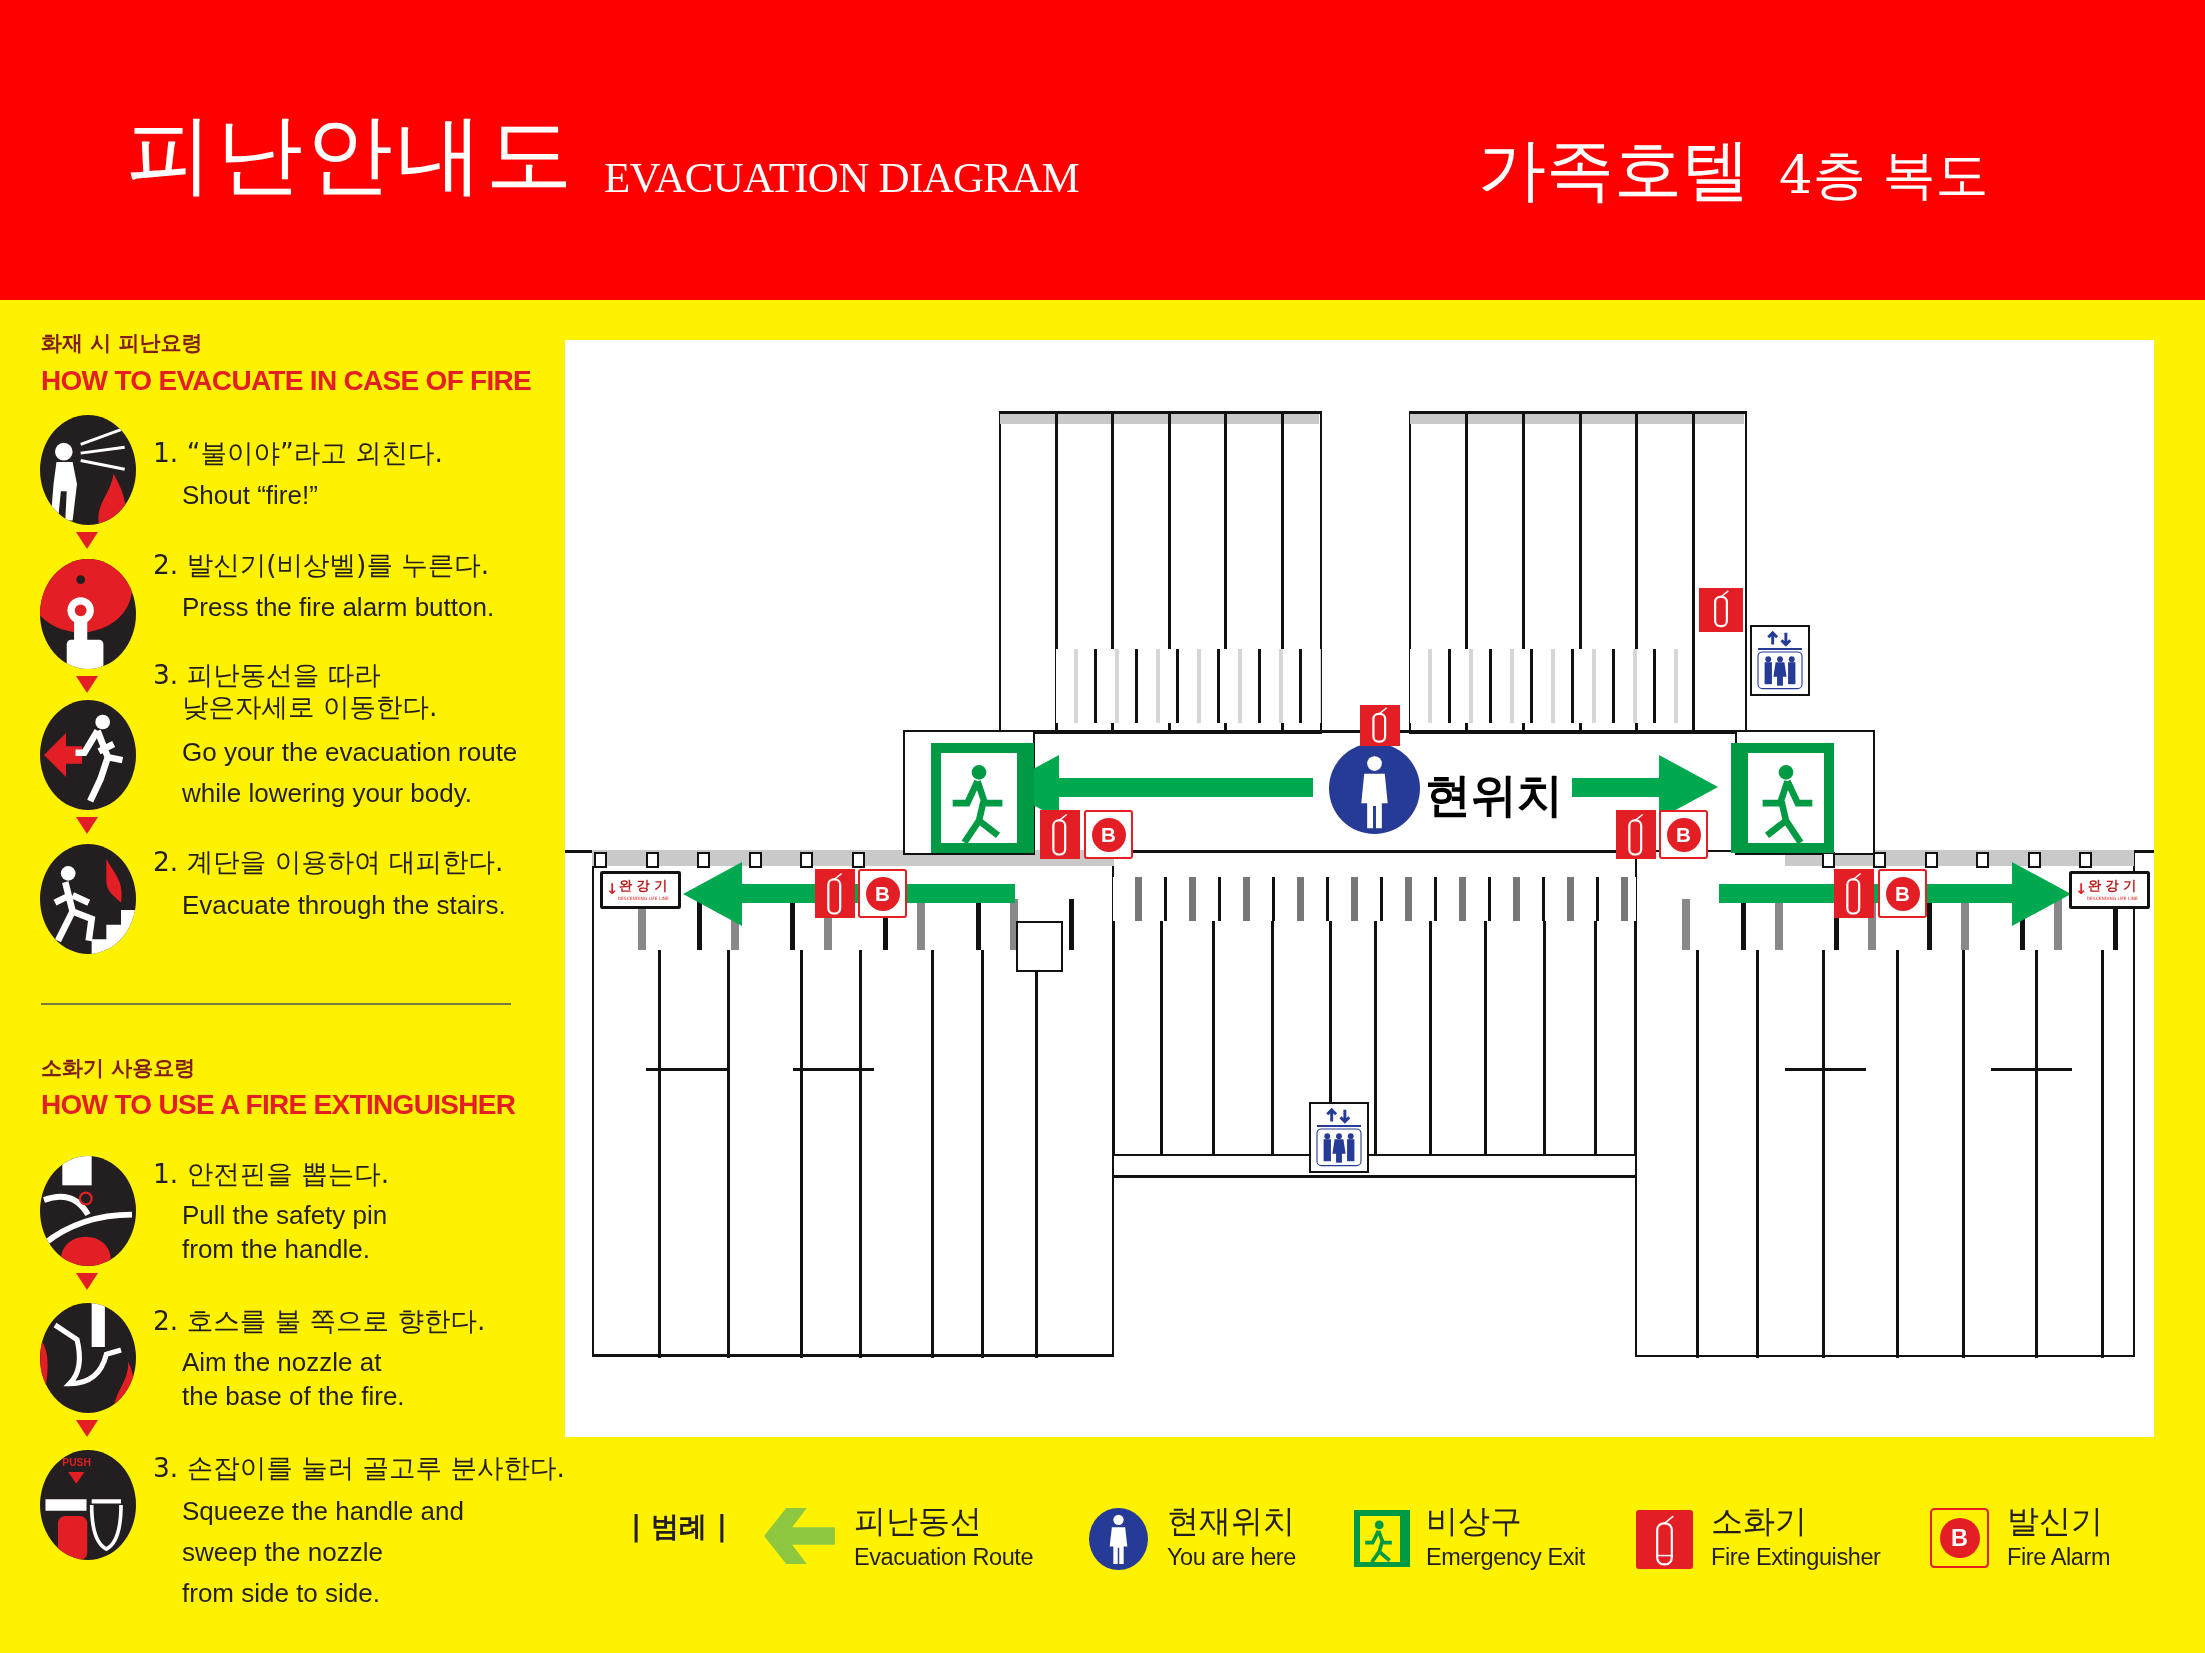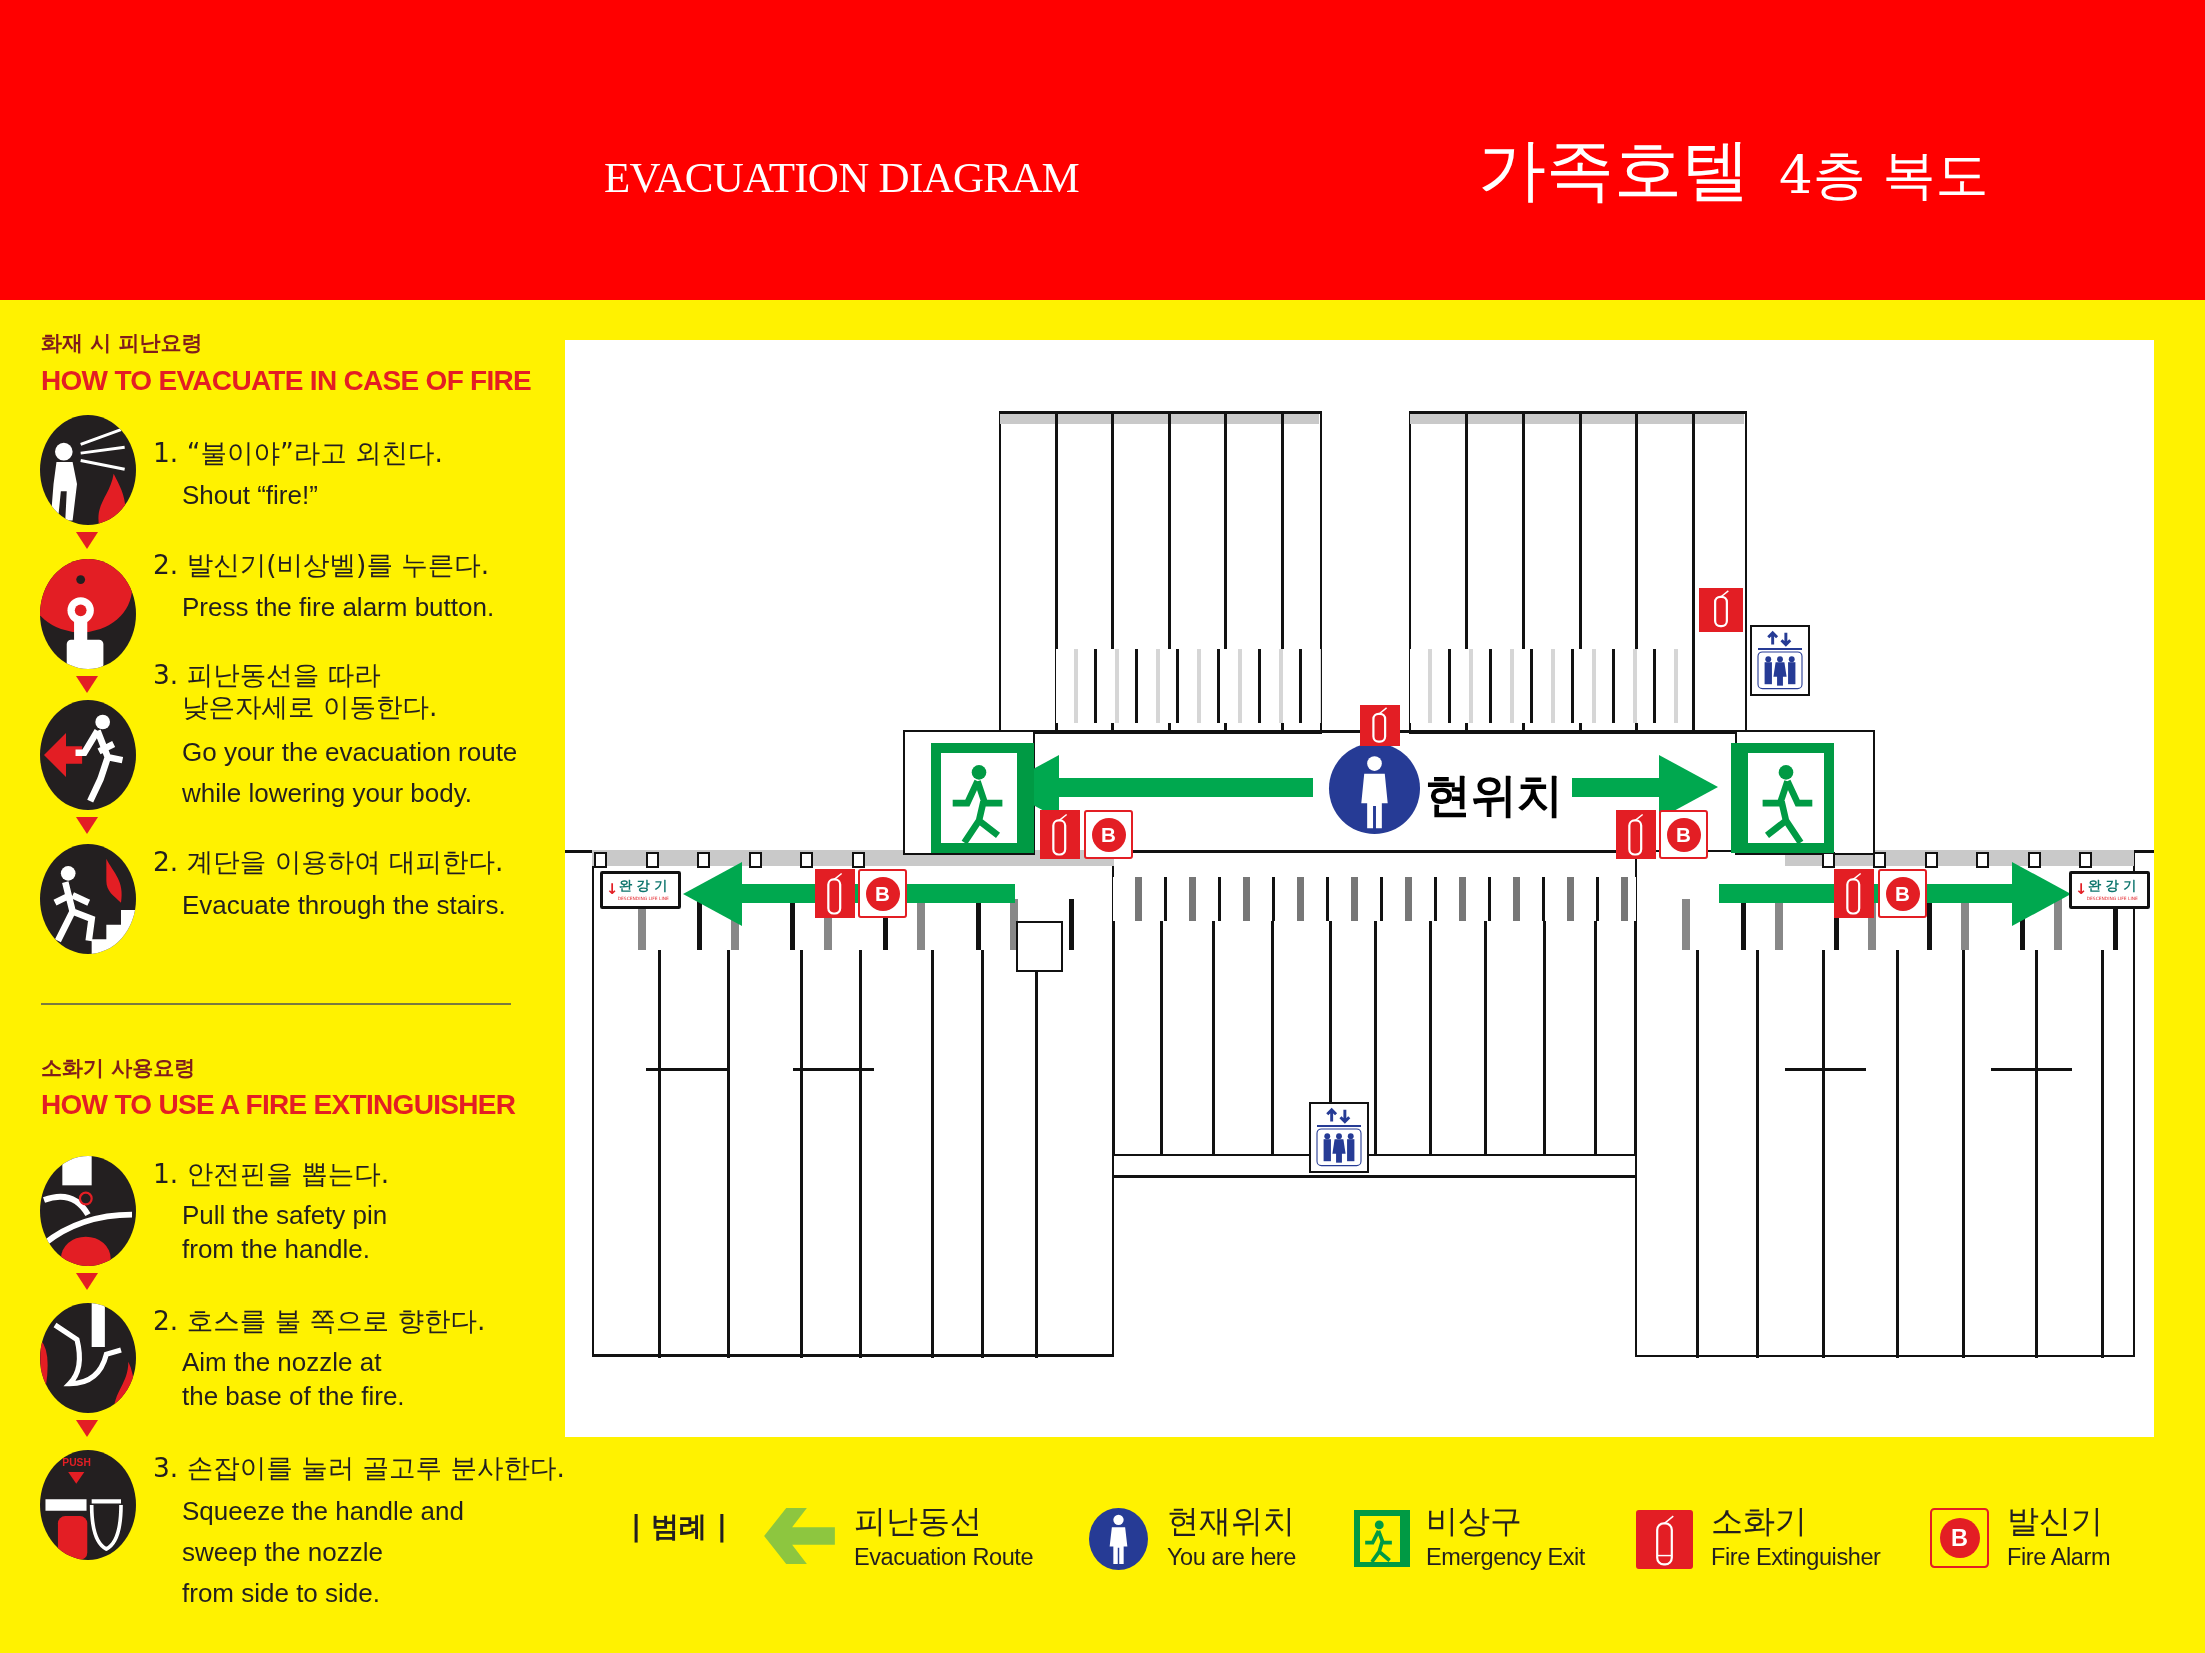--- a/index.html
+++ b/index.html
@@ -30,40 +30,41 @@
   .gray-band { position: absolute; background: #c9c9c9; }
   .tick { position: absolute; width: 13.2px; height: 16px; border: 2.9px solid #111; background: #fff; }
 
   .ext-sign { position: absolute; width: 40px; height: 49px; background: #e31e24; }
   .alarm-sign { position: absolute; width: 49px; height: 49px; border: 2.2px solid #e31e24; border-radius: 2.9px; background: #fff; display: flex; align-items: center; justify-content: center; }
   .alarm-sign .dot { width: 34px; height: 34px; border-radius: 50%; background: #e31e24; color: #fff; font-family: "Liberation Sans", sans-serif; font-weight: bold; font-size: 20.6px; display: flex; align-items: center; justify-content: center; }
   .exit-sign { position: absolute; width: 103px; height: 110px; background: #009a44; }
   .exit-sign .inner { position: absolute; left: 10.3px; top: 10.3px; width: 76px; height: 90px; background: #fff; }
   .elev-sign { position: absolute; width: 60px; height: 71px; background: #fff; border: 2.2px solid #111; }
   .descender { position: absolute; width: 81px; height: 38px; background: #fff; border: 3.7px solid #111; border-radius: 2.2px; }
-  .descender .t { position: absolute; left: 16px; top: 2.9px; font-size: 13.2px; font-weight: bold; color: #0f766e; letter-spacing: 4.4px; }
+  .descender .t { position: absolute; left: 16px; top: 2.9px; font-size: 13.2px; font-weight: bold; color: #b91c1c; letter-spacing: 4.4px; }
   .descender .s { position: absolute; left: 14.7px; top: 22px; font-size: 4.4px; color: #e31e24; white-space: nowrap; }
   .descender .arr { position: absolute; left: 2.9px; top: 5.9px; font-size: 14.7px; color: #e31e24; font-weight: bold; }
 
   .green-bar { position: absolute; height: 19px; background: #00a84f; }
   .green-head-l { position: absolute; width: 0; height: 0; border-top: 32px solid transparent; border-bottom: 32px solid transparent; border-right: 59px solid #00a84f; }
   .green-head-r { position: absolute; width: 0; height: 0; border-top: 32px solid transparent; border-bottom: 32px solid transparent; border-left: 59px solid #00a84f; }
 
   #you-are-here { position: absolute; left: 764px; top: 403px; width: 91px; height: 91px; border-radius: 50%; background: #263b95; }
   #you-label { position: absolute; left: 860px; top: 425px; font-size: 46px; font-weight: bold; color: #000; }
 
   
   #legend-title { position: absolute; left: 631px; top: 1508px; font-size: 28px; font-weight: bold; color: #231f20; text-align: right; }
   .leg-ko { position: absolute; font-size: 32px; color: #231f20; }
   .leg-en { position: absolute; font-family: "Liberation Sans", sans-serif; font-size: 23.5px; color: #231f20; letter-spacing: -0.4px; }
 </style>
 </head>
 <body>
 
 <div id="header">
+  <div id="title-ko">피난안내도</div>
   <div id="title-en">EVACUATION DIAGRAM</div>
   <div id="location">
     <span>가족호텔</span><span class="floor">4층 복도</span>
   </div>
 </div>
 
 <div>
   <div class="sec-title-ko" style="top:329px">화재 시 피난요령</div>
   <div class="sec-title-en" style="top:365px">HOW TO EVACUATE IN CASE OF FIRE</div>
 

